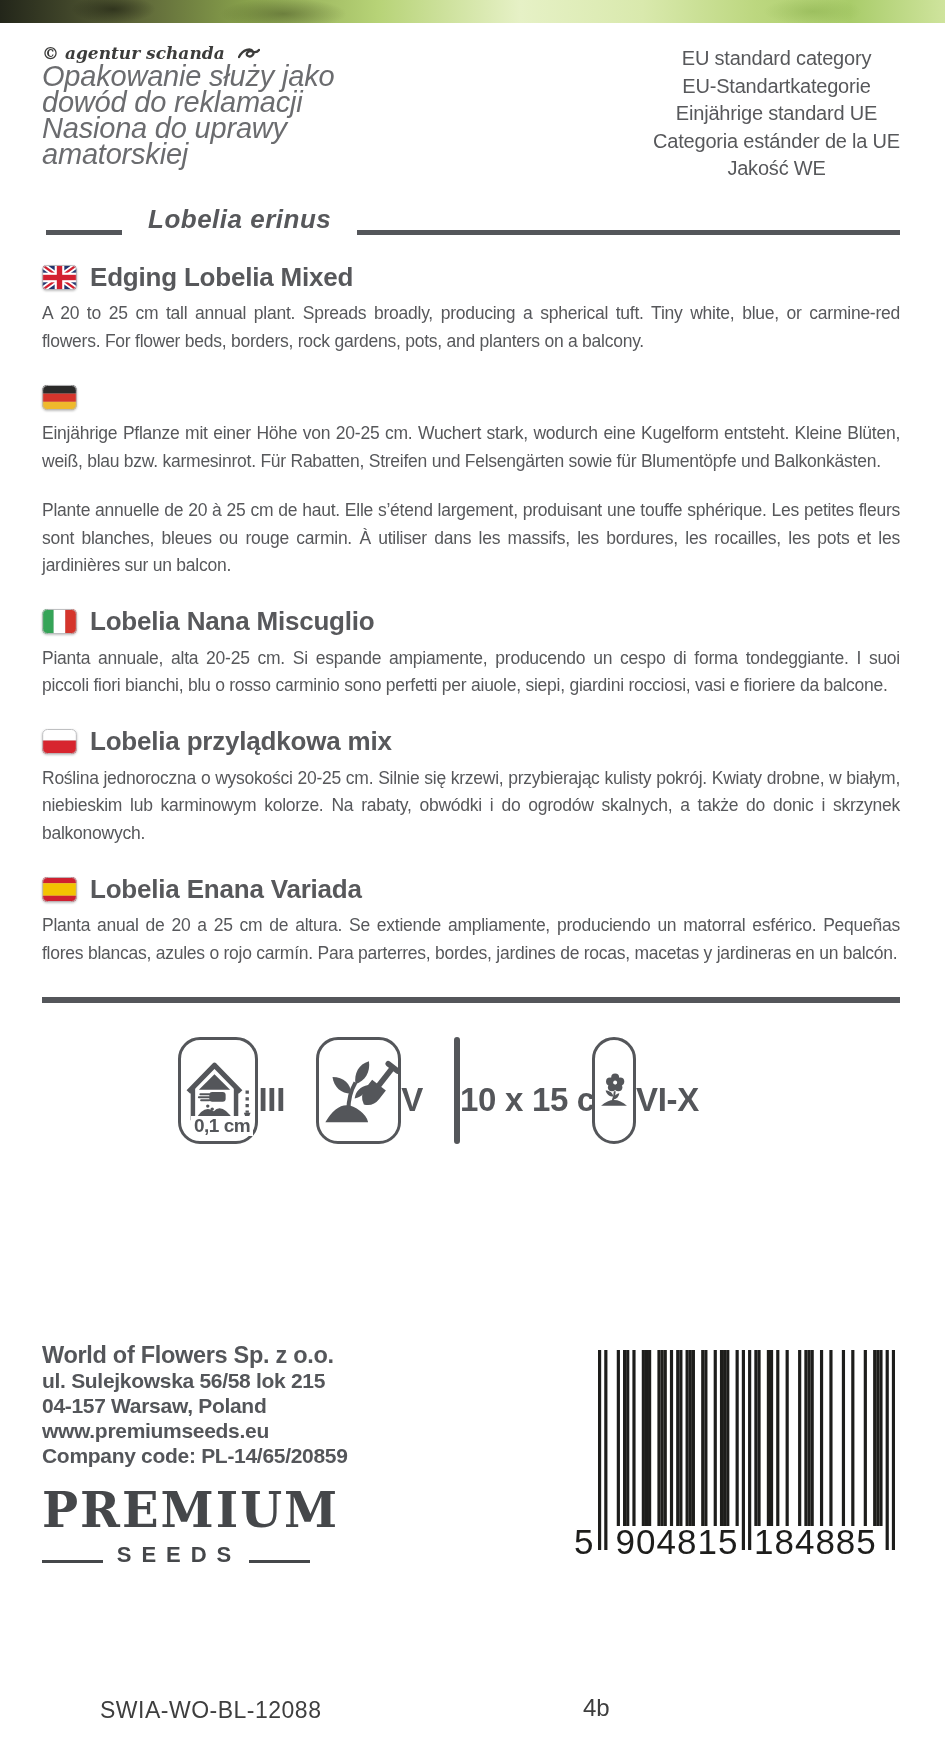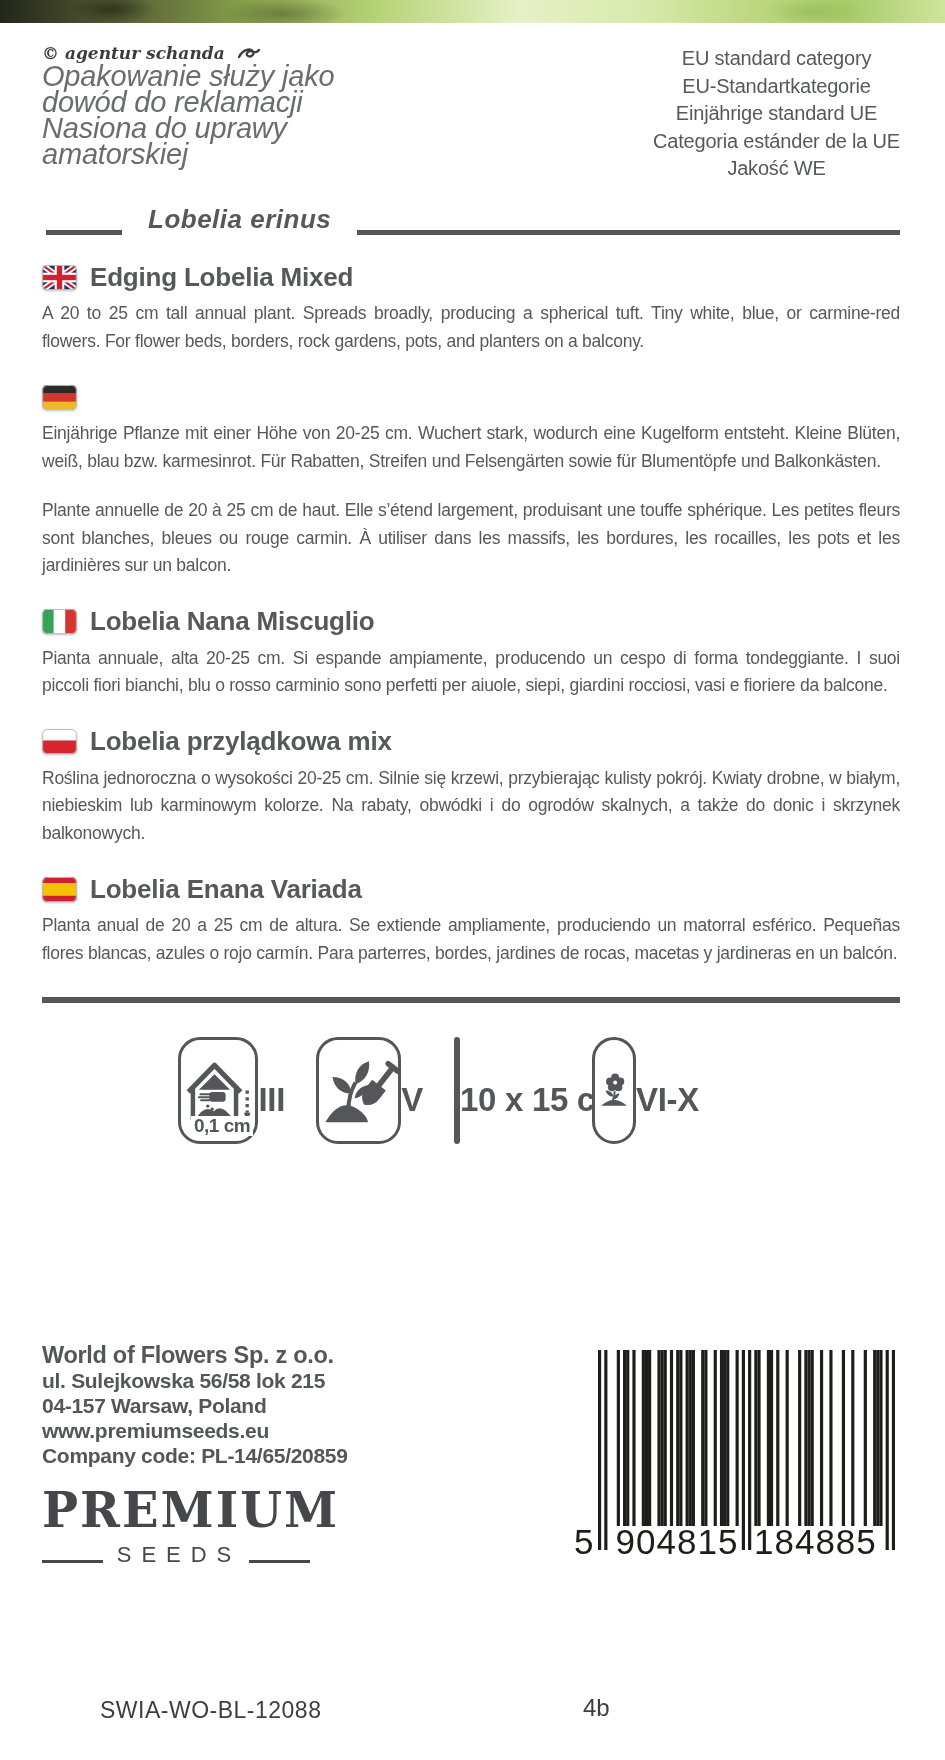--- a/index.html
+++ b/index.html
@@ -69,21 +69,21 @@
   .company{position:absolute;left:42px;top:1342px;color:var(--ink);font-weight:bold;
     letter-spacing:-0.3px}
   .company .co-name{font-size:23.5px;line-height:26px}
   .company div{font-size:21px;line-height:25px}
 
   .brand{position:absolute;left:42px;top:1486px;width:268px;color:var(--brand-dark)}
   .brand-name{font-family:"DejaVu Serif",serif;font-weight:bold;font-size:48px;
     line-height:48px;letter-spacing:2px;white-space:nowrap}
   .brand-sub{display:flex;align-items:center;margin-top:8px}
   .brand-sub .bline{height:3px;background:var(--brand-dark);flex:1}
-  .brand-sub .stext{font-size:22px;font-weight:normal;letter-spacing:10px;margin:0 8px 12px 14px}
+  .brand-sub .stext{font-size:22px;font-weight:bold;letter-spacing:10px;margin:0 8px 12px 14px}
 
   .barcode{position:absolute;left:598px;top:1350px;width:297px;height:210px}
   .barcode svg{display:block;width:297px;height:200px}
   .barcode svg rect{fill:var(--barcode-black)}
   .bc-digits span{position:absolute;top:172px;font-size:35px;color:var(--barcode-black);
     letter-spacing:1px;font-weight:normal}
   .bc-first{left:-24px}
   .bc-left{left:12px;width:134px;text-align:center}
   .bc-right{left:156px;width:134px;}
 

